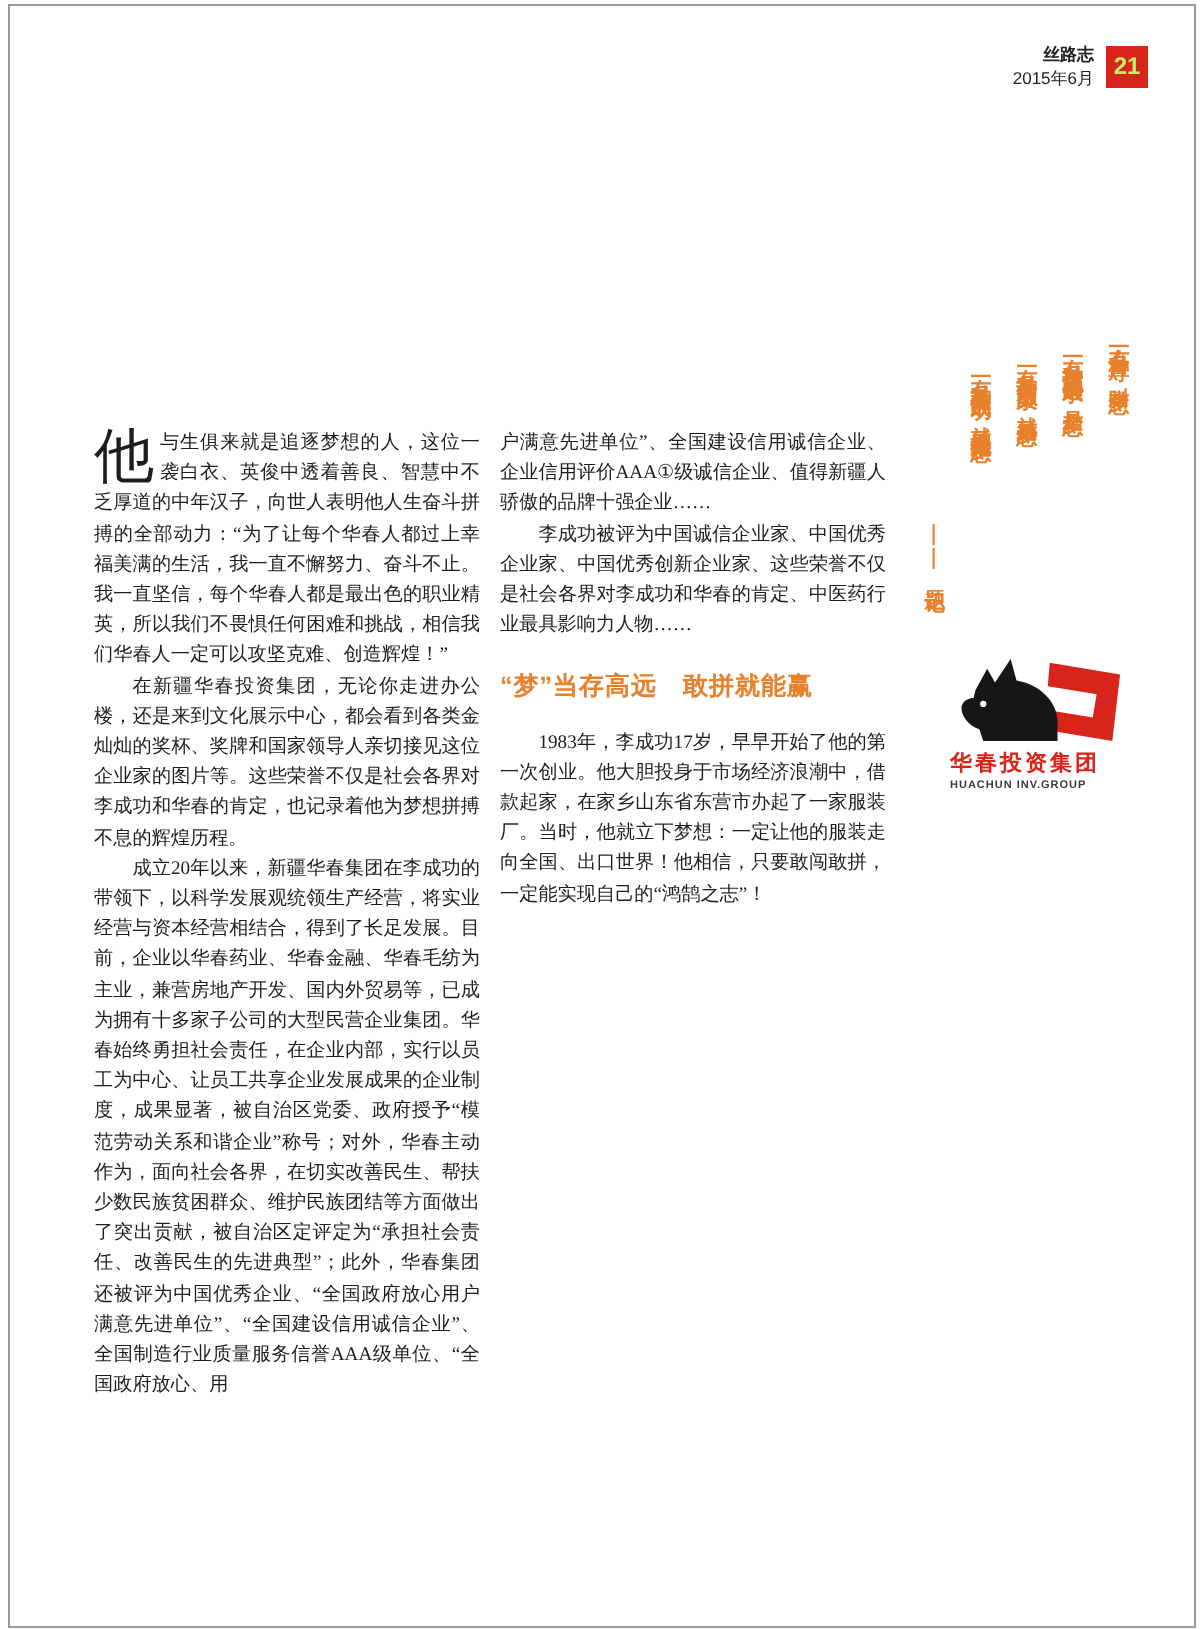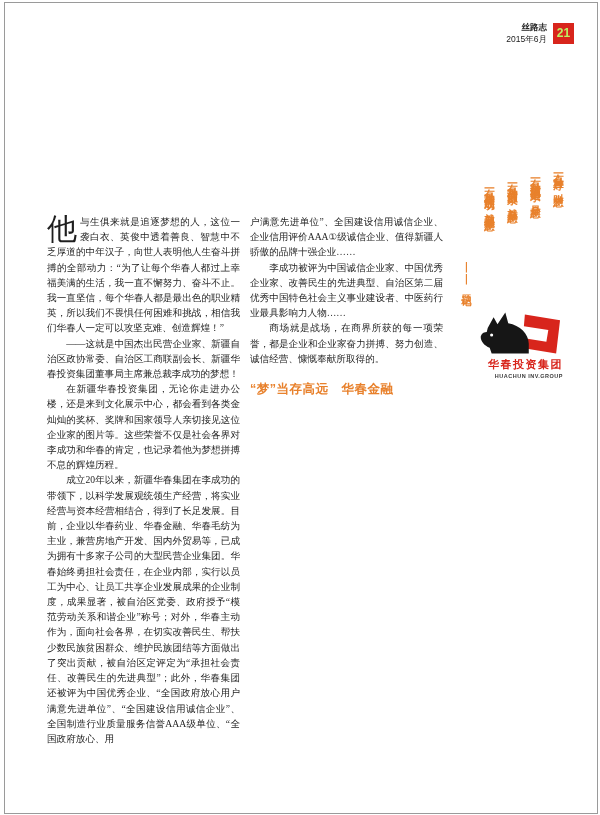--- a/index.html
+++ b/index.html
@@ -50,22 +50,22 @@
     color:var(--accent-orange);
     white-space:nowrap;
   }
   .ep-line{margin-left:9px;}
   .ep-line:nth-child(2){padding-top:5px;}
   .ep-line:nth-child(3){padding-top:10px;}
   .ep-line:nth-child(4){padding-top:15px;}
   .ep-attr{padding-top:96px;}
   
   .logo{
-    position:absolute;top:310px;right:37px;width:88px;
-    text-align:right;
+    position:absolute;top:327px;right:37px;width:88px;
+    text-align:left;
     font-family:"Liberation Sans",sans-serif;
   }
   .logo svg{display:block;margin:0 auto;}
   .logo-cn{
     color:var(--brand-red);
     font-weight:bold;font-size:11px;letter-spacing:1.5px;
     margin-top:1px;white-space:nowrap;
   }
   .logo-en{
     color:#3a3a3a;font-size:5.5px;font-weight:bold;
@@ -120,24 +120,23 @@
       <path d="M50,4 L86,10 L82,44 L46,38 L48,28 L72,32 L74,20 L49,16 Z" fill="#d8251c"></path>
       <path d="M16,44 L14,38 C8,36 4,30 5,26 C6,23 9,22 11,22 L12,18 L18,7 L22,14 L30,2 L33,13 C45,15 54,24 54,34 L54,44 Z" fill="#161616"></path>
       <circle cx="16" cy="25" r="1.6" fill="#ffffff"></circle>
     </svg>
     <div class="logo-cn">华春投资集团</div>
     <div class="logo-en">HUACHUN INV.GROUP</div>
   </aside>
 
   <section class="col col-left">
     <p class="para"><span class="drop-cap">他</span><span>与生俱来就是追逐梦想的人，这位一袭白衣、英俊中透着善良、智慧中不乏厚道的中年汉子，向世人表明他人生奋斗拼搏的全部动力：“为了让每个华春人都过上幸福美满的生活，我一直不懈努力、奋斗不止。我一直坚信，每个华春人都是最出色的职业精英，所以我们不畏惧任何困难和挑战，相信我们华春人一定可以攻坚克难、创造辉煌！”</span></p>
-    <p class="para indent">——这就是中国杰出民营企业家、新疆自治区政协常委、自治区工商联副会长、新疆华春投资集团董事局主席兼总裁李成功的梦想！</p>
     <p class="para indent">在新疆华春投资集团，无论你走进办公楼，还是来到文化展示中心，都会看到各类金灿灿的奖杯、奖牌和国家领导人亲切接见这位企业家的图片等。这些荣誉不仅是社会各界对李成功和华春的肯定，也记录着他为梦想拼搏不息的辉煌历程。</p>
     <p class="para indent">成立20年以来，新疆华春集团在李成功的带领下，以科学发展观统领生产经营，将实业经营与资本经营相结合，得到了长足发展。目前，企业以华春药业、华春金融、华春毛纺为主业，兼营房地产开发、国内外贸易等，已成为拥有十多家子公司的大型民营企业集团。华春始终勇担社会责任，在企业内部，实行以员工为中心、让员工共享企业发展成果的企业制度，成果显著，被自治区党委、政府授予“模范劳动关系和谐企业”称号；对外，华春主动作为，面向社会各界，在切实改善民生、帮扶少数民族贫困群众、维护民族团结等方面做出了突出贡献，被自治区定评定为“承担社会责任、改善民生的先进典型”；此外，华春集团还被评为中国优秀企业、“全国政府放心用户满意先进单位”、“全国建设信用诚信企业”、全国制造行业质量服务信誉AAA级单位、“全国政府放心、用</p>
   </section>
 
   <section class="col col-right">
     <p class="para">户满意先进单位”、全国建设信用诚信企业、企业信用评价AAA①级诚信企业、值得新疆人骄傲的品牌十强企业……</p>
-    <p class="para indent">李成功被评为中国诚信企业家、中国优秀企业家、改善民生的先进典型、自治区第二届优秀中国特色社会主义事业建设者、中医药行业最具影响力人物……</p>
-    <p class="para indent">商场就是战场，在商界所获的每一项荣誉，都是企业和企业家奋力拼搏、努力创造、诚信经营、慷慨奉献所取得的。</p>
-    <h2 class="section-heading">“梦”当存高远　华春金融</h2>
+    <p class="para indent">李成功被评为中国诚信企业家、中国优秀企业家、中国优秀创新企业家、这些荣誉不仅是社会各界对李成功和华春的肯定、中医药行业最具影响力人物……</p>
+    <h2 class="section-heading">“梦”当存高远　敢拼就能赢</h2>
+    <p class="para indent">1983年，李成功17岁，早早开始了他的第一次创业。他大胆投身于市场经济浪潮中，借款起家，在家乡山东省东营市办起了一家服装厂。当时，他就立下梦想：一定让他的服装走向全国、出口世界！他相信，只要敢闯敢拼，一定能实现自己的“鸿鹄之志”！</p>
   </section>
 </div>
 
 </body></html>

